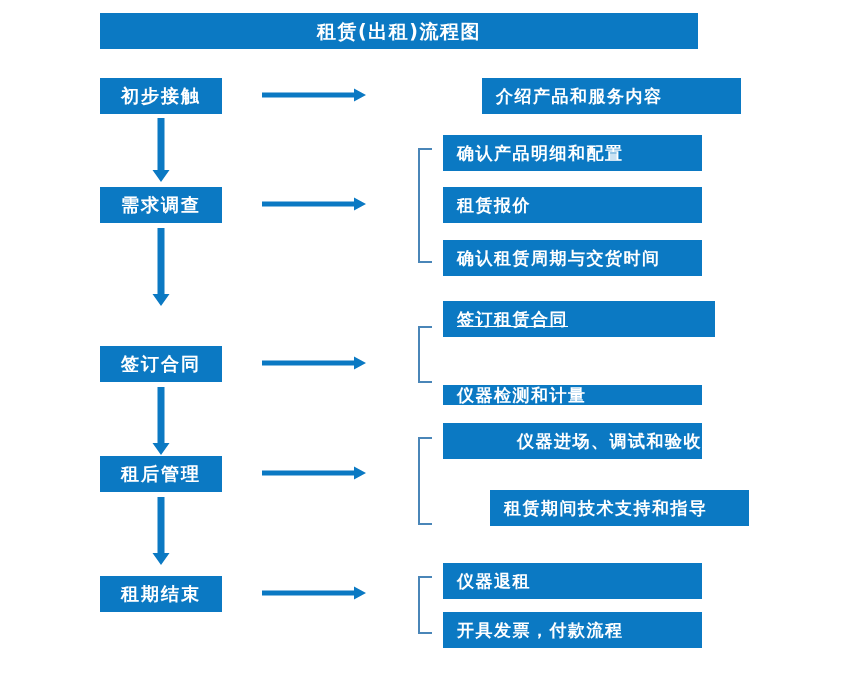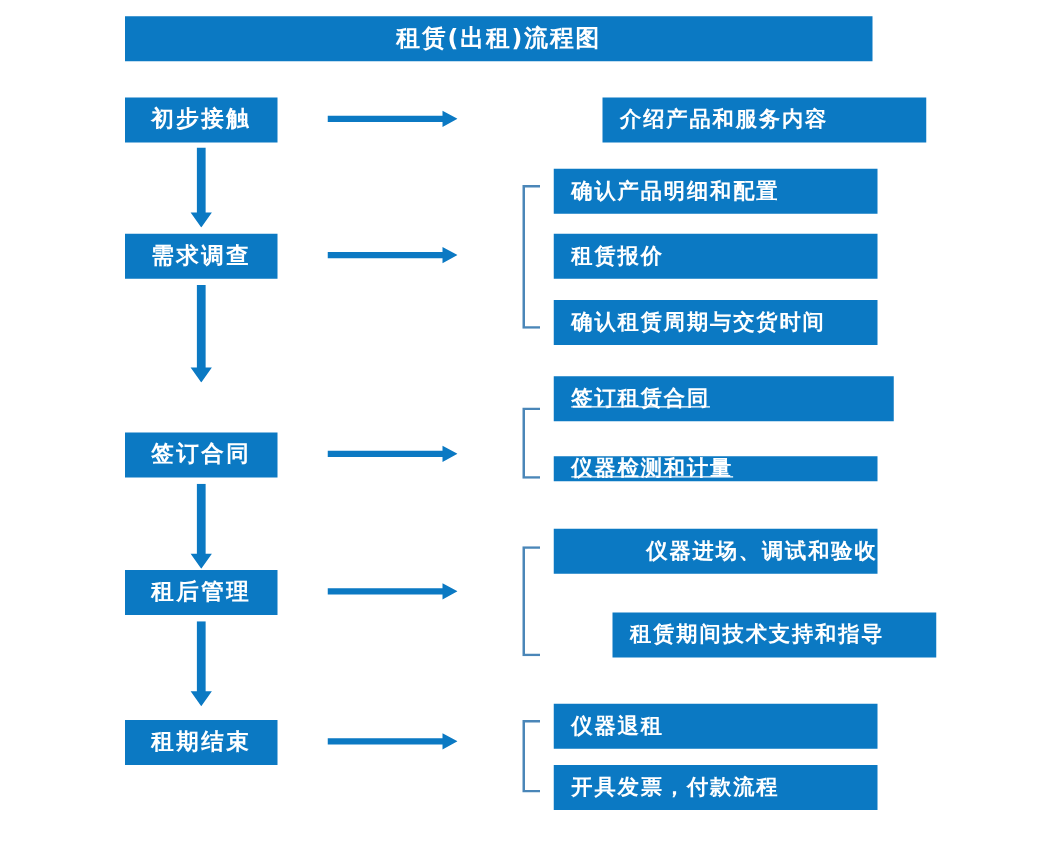--- a/index.html
+++ b/index.html
@@ -151,21 +151,21 @@
   <div class="bracket" style="left:417px; top:326px;">
     <svg width="16" height="57" viewBox="0 0 16 57">
       <path d="M15 1 H2 V56 H15" fill="none" stroke="#4a86b8" stroke-width="2"></path>
     </svg>
   </div>
 
   <div class="box detail-box" style="left:443px; top:301px; width:272px; height:36px;text-decoration:underline;">
     <span>签订租赁合同</span>
   </div>
 
-  <div class="box detail-box" style="left:443px; top:365px; width:259px; height:20px;text-decoration:underline;">
+  <div class="box detail-box" style="left:443px; top:385px; width:259px; height:20px;">
     <span>仪器检测和计量</span>
   </div>
 
   <div class="box stage-box" style="left:100px; top:456px; width:122px; height:36px;">
     <span>租后管理</span>
   </div>
 
   <div class="arrow" style="left:262px; top:465px;">
     <svg width="104" height="16" viewBox="0 0 104 16">
       <path d="M0 5.5 H92 V1.5 L104 8 L92 14.5 V10.5 H0 Z" fill="#0b79c3"></path>
@@ -185,21 +185,21 @@
   </div>
 
   <div class="box detail-box" style="left:443px; top:423px; width:259px; height:36px;justify-content:flex-end;">
     <span>仪器进场、调试和验收</span>
   </div>
 
   <div class="box detail-box" style="left:443px; top:490px; width:259px; height:36px;margin-left:47px;">
     <span>租赁期间技术支持和指导</span>
   </div>
 
-  <div class="box stage-box" style="left:100px; top:576px; width:122px; height:36px;">
+  <div class="box stage-box" style="left:100px; top:576px; width:122px; height:36px;font-family:Liberation Serif, serif;">
     <span>租期结束</span>
   </div>
 
   <div class="arrow" style="left:262px; top:585px;">
     <svg width="104" height="16" viewBox="0 0 104 16">
       <path d="M0 5.5 H92 V1.5 L104 8 L92 14.5 V10.5 H0 Z" fill="#0b79c3"></path>
     </svg>
   </div>
 
   <div class="bracket" style="left:417px; top:576px;">

